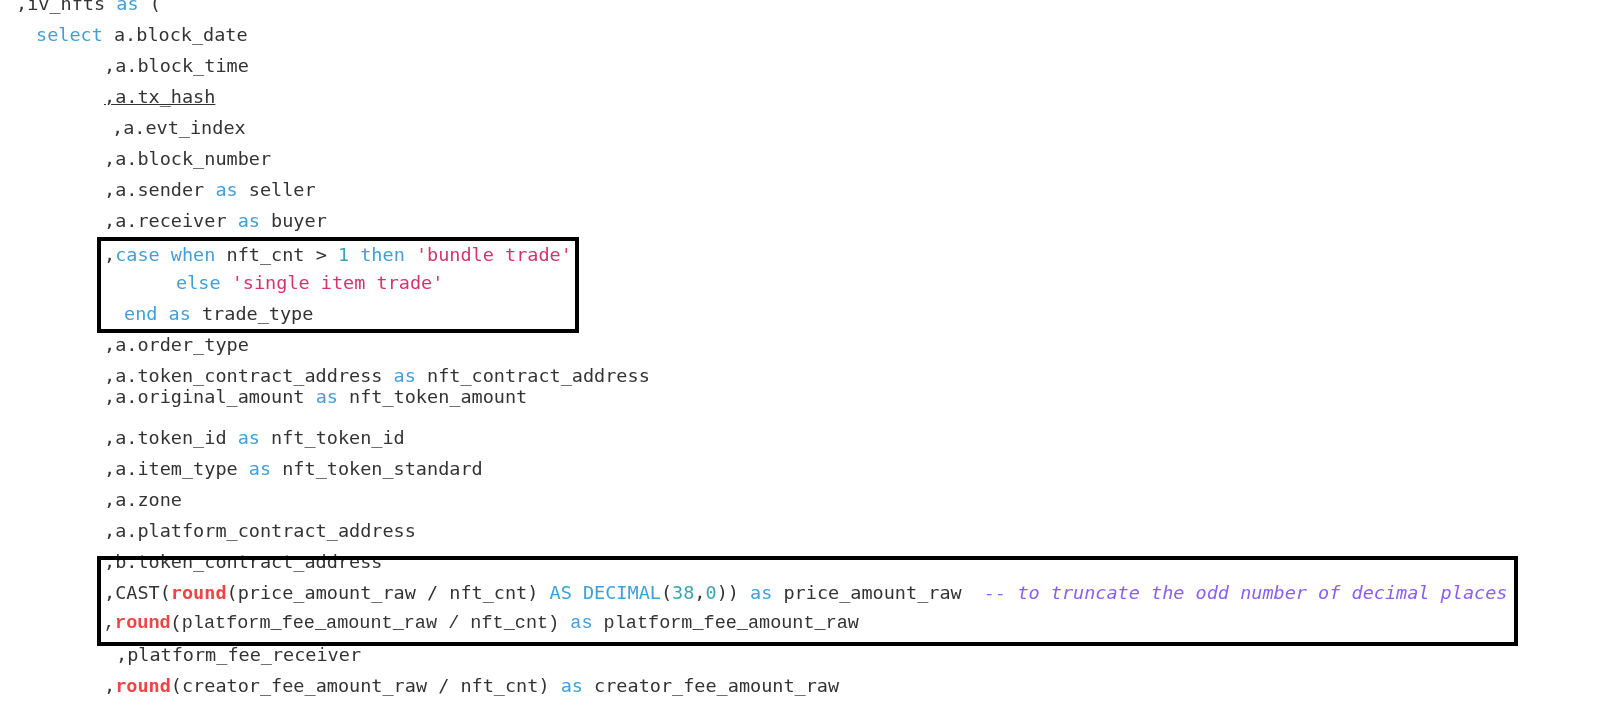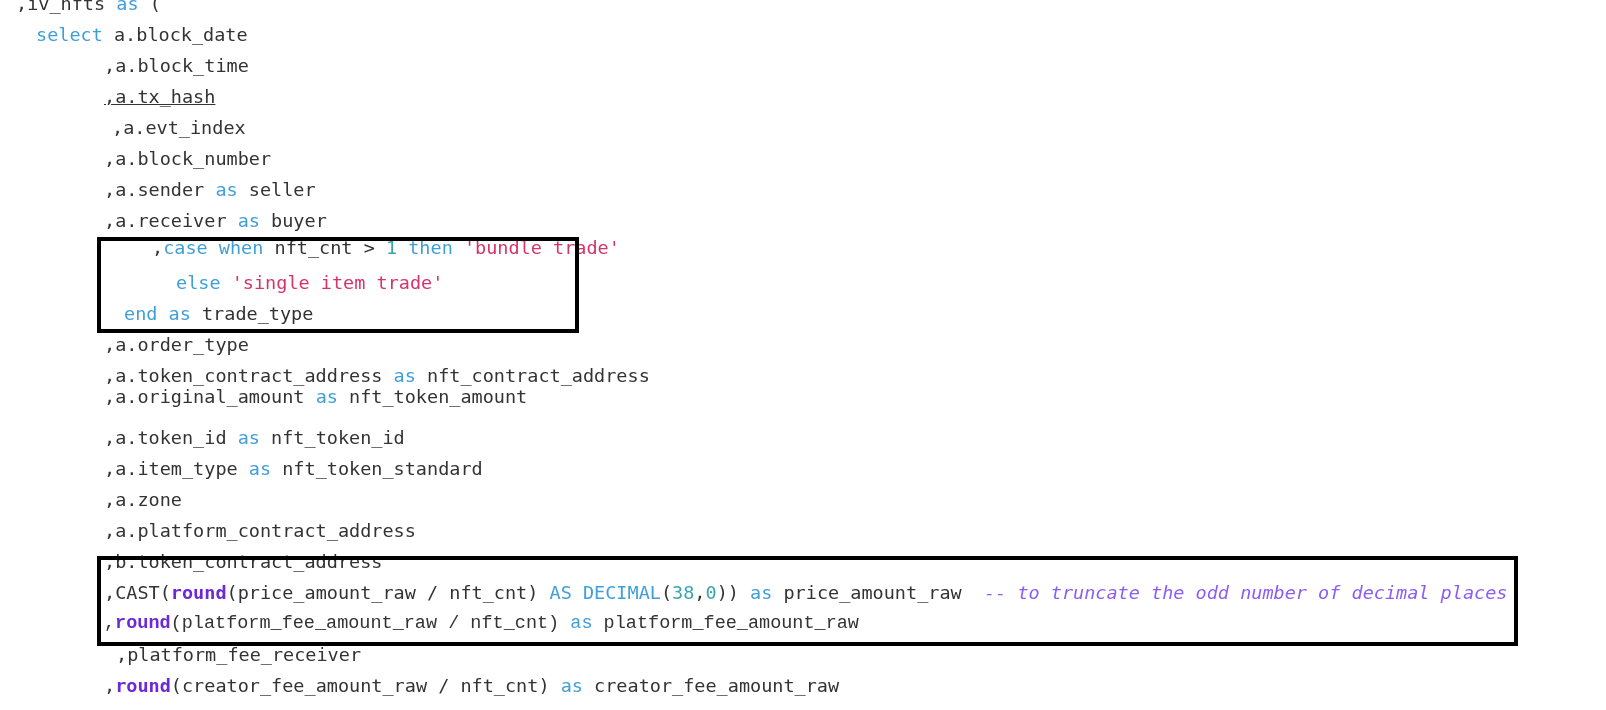--- a/index.html
+++ b/index.html
@@ -6,37 +6,37 @@
   body { width:1606px; height:710px; overflow:hidden; position:relative; }
   .code {
     position:absolute; left:0; top:-12px;
     font-family:"DejaVu Sans Mono", monospace;
     font-size:18.5px; color:#333333;
   }
   .line { position:absolute; white-space:pre; height:31px; line-height:31px; }
   .kw { color:#3f9fd8; }
   .str { color:#d6336c; }
   .num { color:#3aa3b0; }
-  .fn { color:#6d28d9; font-weight:bold; }
+  .fn { color:#ef4444; font-weight:bold; }
   .cm { color:#8b5cf6; font-style:italic; }
   .box { position:absolute; border:4px solid #000; box-sizing:border-box; }
 </style>
 </head>
 <body>
 
 <div class="code" id="code">
     <div class="line" style="left: 16px; top: 0px;"><span>,iv_nfts </span><span class="kw">as</span><span> (</span></div>
     <div class="line" style="left: 36px; top: 31px;"><span class="kw">select</span><span> a.block_date</span></div>
     <div class="line" style="left: 104px; top: 62px;"><span>,a.block_time</span></div>
     <div class="line" style="left: 104px; top: 93px; text-decoration: underline;"><span>,a.tx_hash</span></div>
     <div class="line" style="left: 112px; top: 124px;"><span>,a.evt_index</span></div>
     <div class="line" style="left: 104px; top: 155px;"><span>,a.block_number</span></div>
     <div class="line" style="left: 104px; top: 186px;"><span>,a.sender </span><span class="kw">as</span><span> seller</span></div>
     <div class="line" style="left: 104px; top: 217px;"><span>,a.receiver </span><span class="kw">as</span><span> buyer</span></div>
-    <div class="line" style="left: 104px; top: 244px; margin-left: 48px;"><span>,</span><span class="kw">case</span><span> </span><span class="kw">when</span><span> nft_cnt &gt; </span><span class="num">1</span><span> </span><span class="kw">then</span><span> </span><span class="str">'bundle trade'</span></div>
+    <div class="line" style="left: 104px; top: 251px;"><span>,</span><span class="kw">case</span><span> </span><span class="kw">when</span><span> nft_cnt &gt; </span><span class="num">1</span><span> </span><span class="kw">then</span><span> </span><span class="str">'bundle trade'</span></div>
     <div class="line" style="left: 168px; top: 279px; margin-left: 8px;"><span class="kw">else</span><span> </span><span class="str">'single item trade'</span></div>
     <div class="line" style="left: 124px; top: 310px;"><span class="kw">end</span><span> </span><span class="kw">as</span><span> trade_type</span></div>
     <div class="line" style="left: 104px; top: 341px;"><span>,a.order_type</span></div>
     <div class="line" style="left: 104px; top: 372px;"><span>,a.token_contract_address </span><span class="kw">as</span><span> nft_contract_address</span></div>
     <div class="line" style="left: 104px; top: 384px; margin-top: 9px;"><span>,a.original_amount </span><span class="kw">as</span><span> nft_token_amount</span></div>
     <div class="line" style="left: 104px; top: 434px;"><span>,a.token_id </span><span class="kw">as</span><span> nft_token_id</span></div>
     <div class="line" style="left: 104px; top: 465px;"><span>,a.item_type </span><span class="kw">as</span><span> nft_token_standard</span></div>
     <div class="line" style="left: 104px; top: 496px;"><span>,a.zone</span></div>
     <div class="line" style="left: 104px; top: 527px;"><span>,a.platform_contract_address</span></div>
     <div class="line" style="left: 104px; top: 558px;"><span>,b.token_contract_address</span></div>

